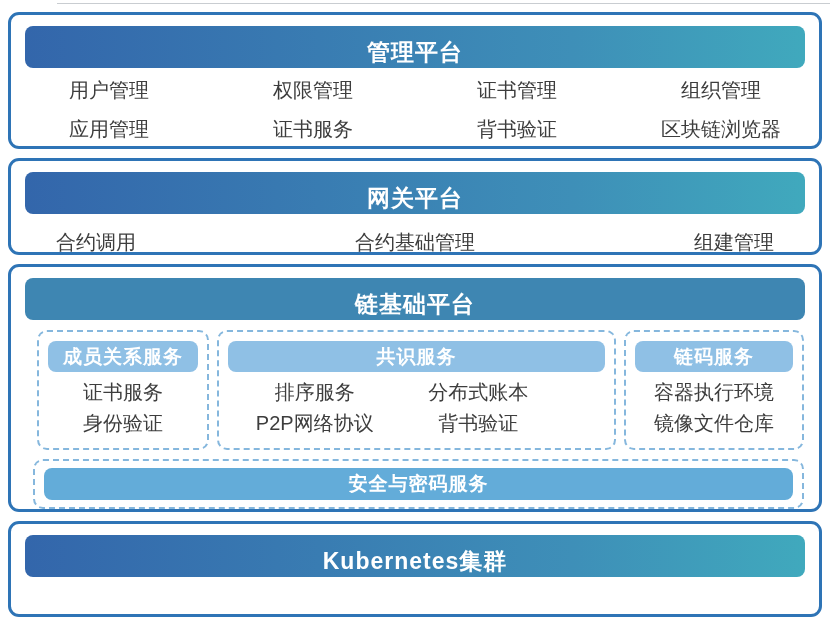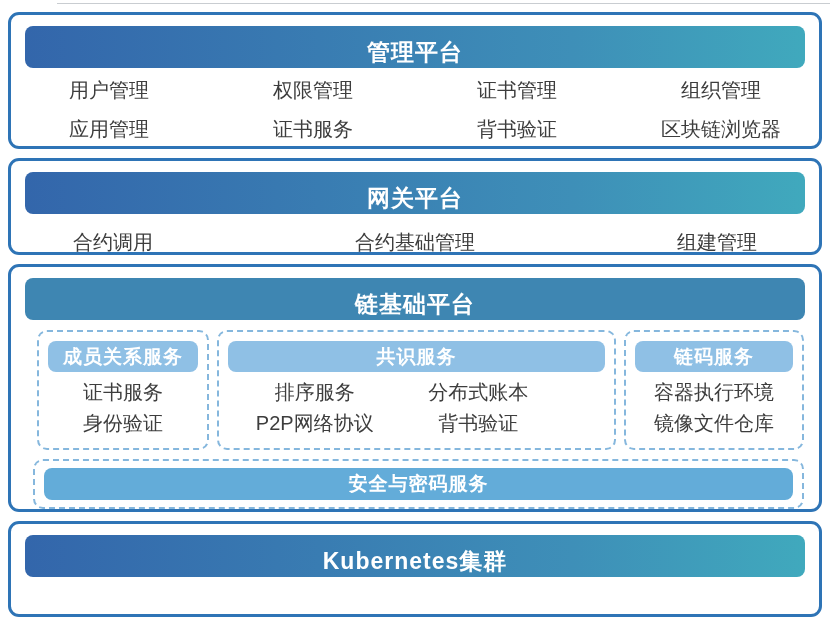--- a/index.html
+++ b/index.html
@@ -63,21 +63,21 @@
     text-align: center;
     font-size: 20px;
     font-weight: 500;
     color: #3d3d3d;
     line-height: 31px;
     white-space: nowrap;
   }
   .row3 {
     display: flex;
     justify-content: space-between;
-    padding: 0 62px;
+    padding: 0 45px;
     margin-top: 13px;
   }
 
   .groups {
     display: flex;
     margin: 10px 15px 0 26px;
     gap: 8px;
   }
   .group {
     border: 2px dashed #85b7dd;

